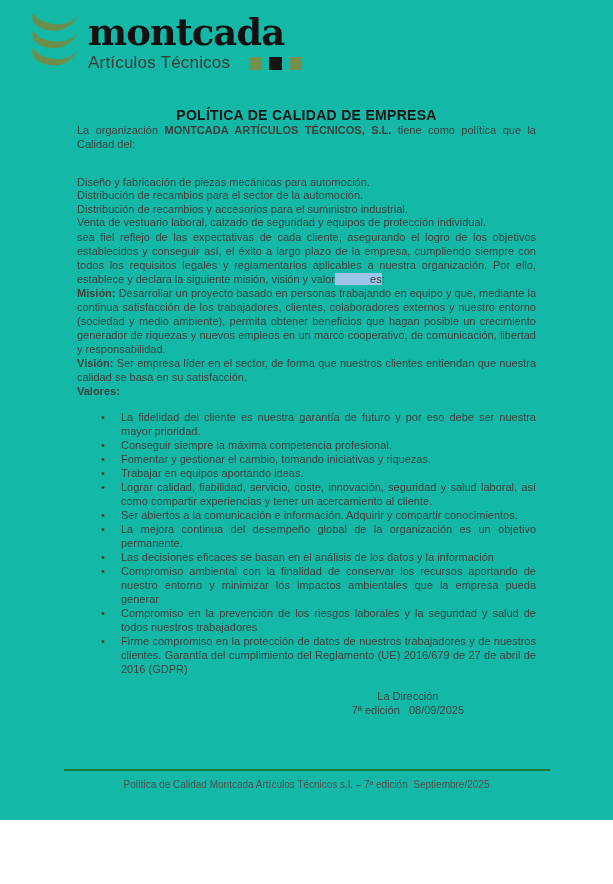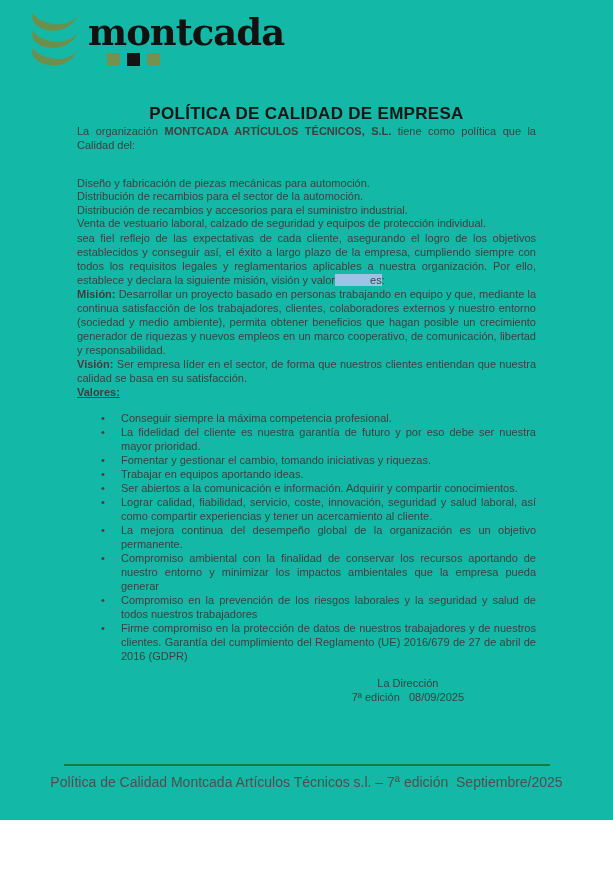--- a/index.html
+++ b/index.html
@@ -24,40 +24,40 @@
     letter-spacing:-1px;
     color:#111111;
   }
   .subtitle-row { display:flex; align-items:center; margin-top:1px; }
   .subtitle { font-size:17px; color:#3a3a3a; letter-spacing:0.2px; }
   .squares { display:flex; margin-left:12px; }
   .sq { width:13px; height:13px; margin-left:7px; display:inline-block; }
   
   .doc-title {
     text-align:center;
-    font-size:17px;
+    font-size:14px;
     font-weight:bold;
     color:#161616;
     letter-spacing:0.3px;
     margin-top:34px;
   }
   
   .content {
     padding:0 77px;
     font-size:11px;
     line-height:14px;
   }
   .content p { margin:0; }
   .para { text-align:justify; margin-top:12px; }
   .first-para { margin-top:30px; }
   .plain-list { margin-top:25px; }
   .plain-list div { line-height:13.4px; }
   b, .bold { font-weight:bold; }
   .hl { background:#9dc3e6;padding-left:35px; }
-  .valores-heading { font-weight:bold; margin-top:14px;text-decoration:underline; }
+  .valores-heading { font-weight:bold; margin-top:14px; }
   ul.bullets {
     list-style:none;
     margin:12px 0 0 0;
     padding:0 0 0 24px;
   }
   ul.bullets li {
     position:relative;
     padding-left:20px;
     text-align:justify;
     margin:0;
@@ -74,21 +74,21 @@
     width:fit-content;
     text-align:center;
     line-height:14.5px;
   }
   .signature div { white-space:pre-wrap; }
   
   .footer { position:absolute; left:0; right:0; bottom:30px; }
   .footer-rule { height:2px; width:486px; margin:0 auto; }
   .footer-text {
     text-align:center;
-    font-size:14px;
+    font-size:10px;
     color:#4f4f4f;
     margin-top:8px;
     white-space:pre-wrap;
   }
 </style>
 </head>
 <body>
 
 <div class="page">
 
@@ -96,20 +96,21 @@
     <svg class="logo-icon" viewBox="0 0 54 60" xmlns="http://www.w3.org/2000/svg">
       <g fill="#6d8f4c">
         <path d="M5,1 C2,10 9,17 22,19 C35,21 46,15 51,4 C44,12 34,14 24,12 C14,10 8,6 5,1 Z"></path>
         <path d="M5,19 C2,28 9,35 22,37 C35,39 46,33 51,22 C44,30 34,32 24,30 C14,28 8,24 5,19 Z"></path>
         <path d="M5,37 C2,46 9,53 22,55 C35,57 46,51 51,40 C44,48 34,50 24,48 C14,46 8,42 5,37 Z"></path>
       </g>
     </svg>
     <div class="logo-textcol">
       <div class="brand">montcada</div>
       <div class="subtitle-row">
+        <span class="subtitle">Artículos Técnicos</span>
         <span class="squares">
           <span class="sq" style="background: rgb(116, 146, 78);"></span>
           <span class="sq" style="background: rgb(20, 20, 20);"></span>
           <span class="sq" style="background: rgb(116, 146, 78);"></span>
         </span>
       </div>
     </div>
   </div>
 
   <div class="doc-title">POLÍTICA DE CALIDAD DE EMPRESA</div>
@@ -127,27 +128,28 @@
 
     <p class="para"><span>sea fiel reflejo de las expectativas de cada cliente, asegurando el logro de los objetivos establecidos y conseguir así, el éxito a largo plazo de la empresa, cumpliendo siempre con todos los requisitos legales y reglamentarios aplicables a nuestra organización. Por ello, establece y declara la siguiente misión, visión y valor</span><span class="hl" style="background: rgb(157, 195, 230);">es</span><span>:</span></p>
 
     <p class="para"><b>Misión:</b><span> Desarrollar un proyecto basado en personas trabajando en equipo y que, mediante la continua satisfacción de los trabajadores, clientes, colaboradores externos y nuestro entorno (sociedad y medio ambiente), permita obtener beneficios que hagan posible un crecimiento generador de riquezas y nuevos empleos en un marco cooperativo, de comunicación, libertad y responsabilidad.</span></p>
 
     <p class="para"><b>Visión:</b><span> Ser empresa líder en el sector, de forma que nuestros clientes entiendan que nuestra calidad se basa en su satisfacción.</span></p>
 
     <p class="valores-heading">Valores:</p>
 
     <ul class="bullets">
+      <li>La fidelidad del cliente es nuestra garantía de futuro y por eso debe ser nuestra mayor prioridad.</li>
       <li>Conseguir siempre la máxima competencia profesional.</li>
-      <li>La fidelidad del cliente es nuestra garantía de futuro y por eso debe ser nuestra mayor prioridad.</li>
       <li>Fomentar y gestionar el cambio, tomando iniciativas y riquezas.</li>
       <li>Trabajar en equipos aportando ideas.</li>
+      <li>Lograr calidad, fiabilidad, servicio, coste, innovación, seguridad y salud laboral, así como compartir experiencias y tener un acercamiento al cliente.</li>
       <li>Ser abiertos a la comunicación e información. Adquirir y compartir conocimientos.</li>
-      <li>Lograr calidad, fiabilidad, servicio, coste, innovación, seguridad y salud laboral, así como compartir experiencias y tener un acercamiento al cliente.</li>
       <li>La mejora continua del desempeño global de la organización es un objetivo permanente.</li>
+      <li>Las decisiones eficaces se basan en el análisis de los datos y la información</li>
       <li>Compromiso ambiental con la finalidad de conservar los recursos aportando de nuestro entorno y minimizar los impactos ambientales que la empresa pueda generar</li>
       <li>Compromiso en la prevención de los riesgos laborales y la seguridad y salud de todos nuestros trabajadores</li>
       <li>Firme compromiso en la protección de datos de nuestros trabajadores y de nuestros clientes. Garantía del cumplimiento del Reglamento (UE) 2016/679 de 27 de abril de 2016 (GDPR)</li>
     </ul>
 
     <div class="signature">
       <div>La Dirección</div>
       <div>7ª edición   08/09/2025</div>
     </div>
 

